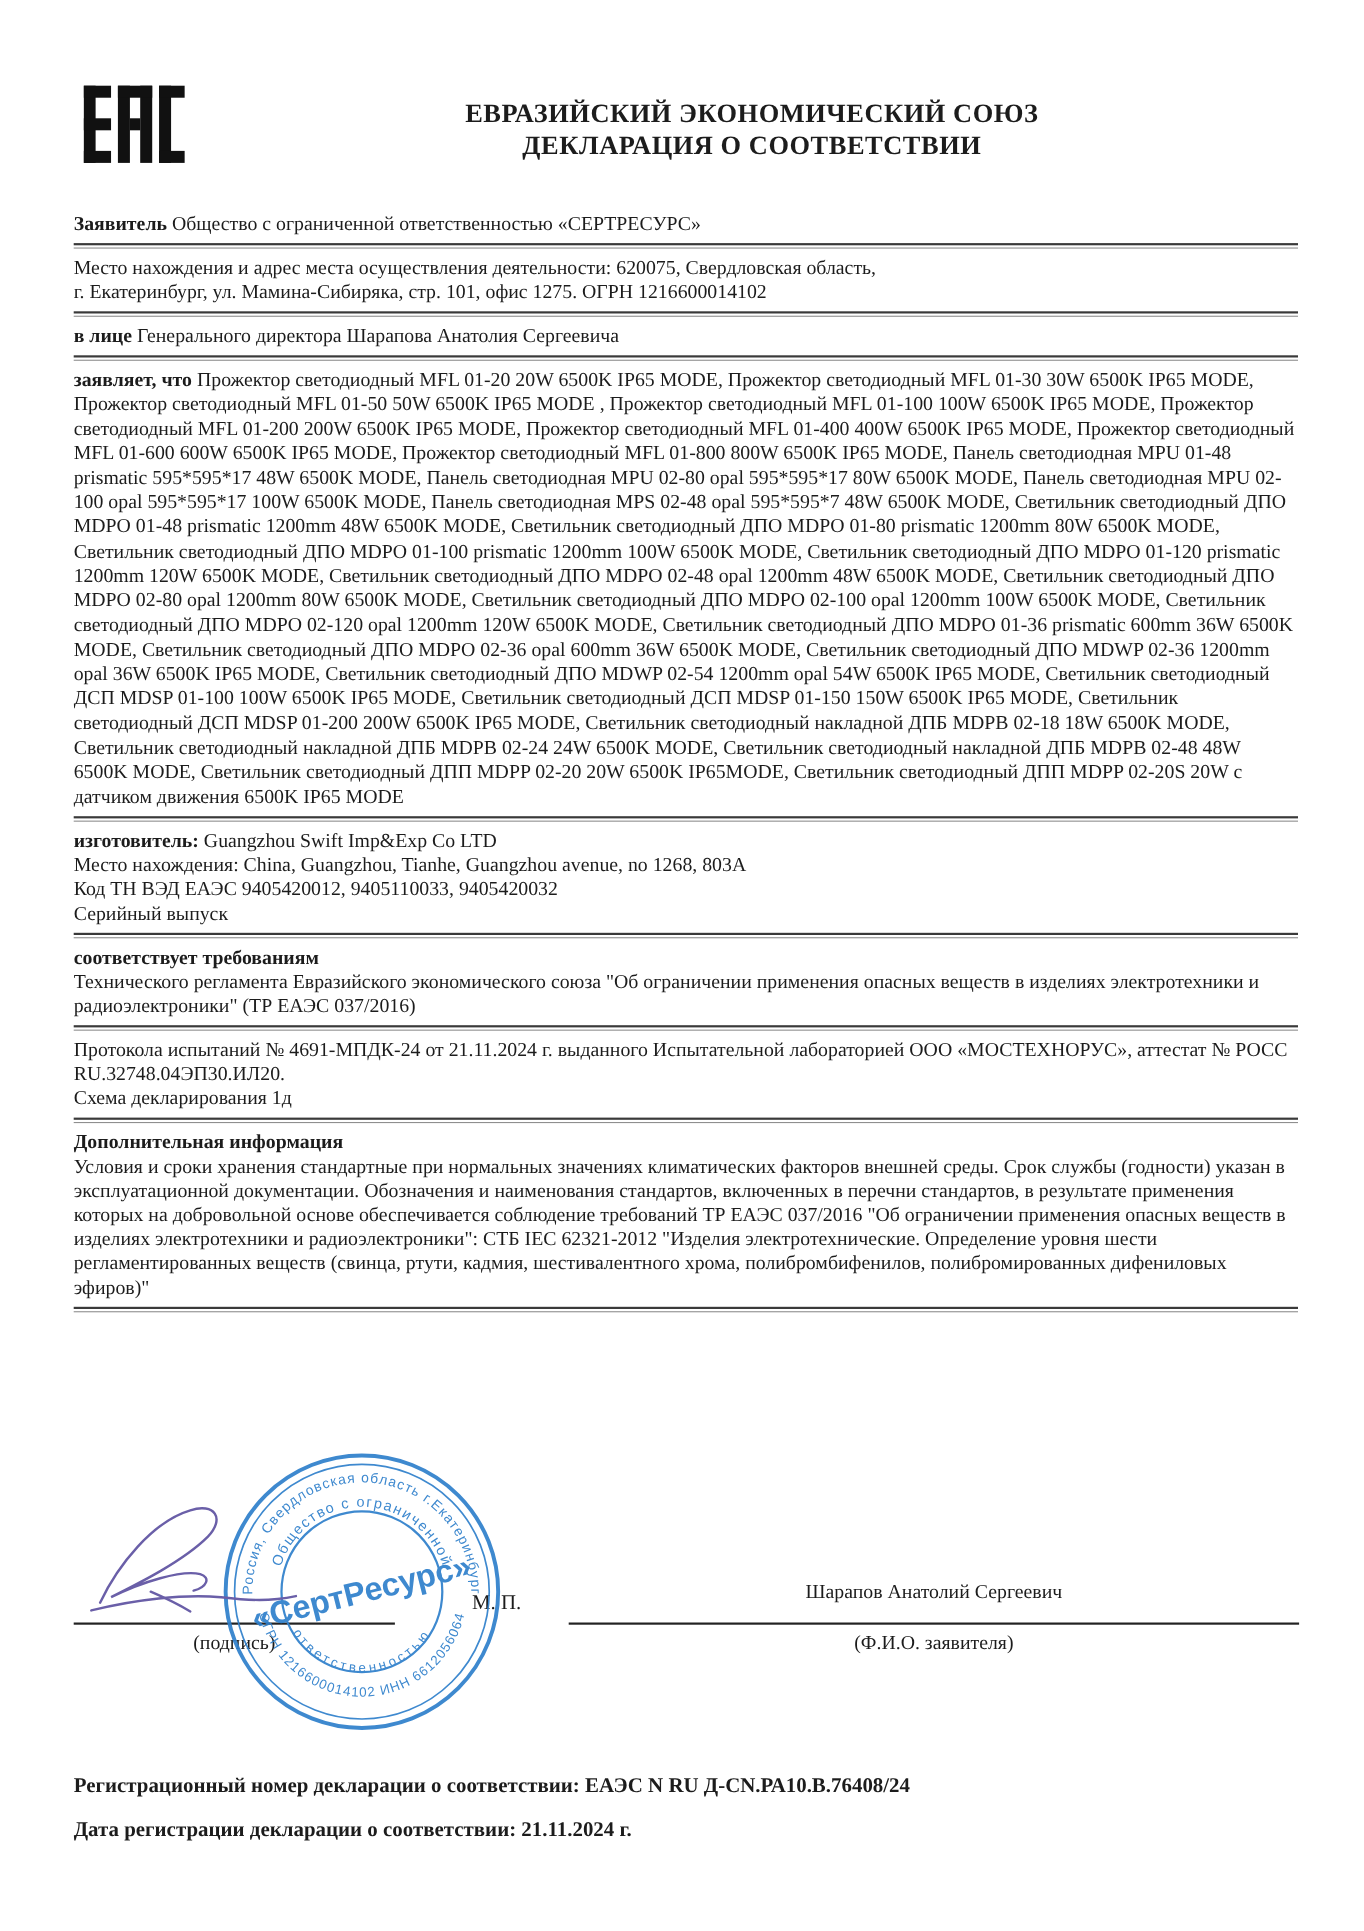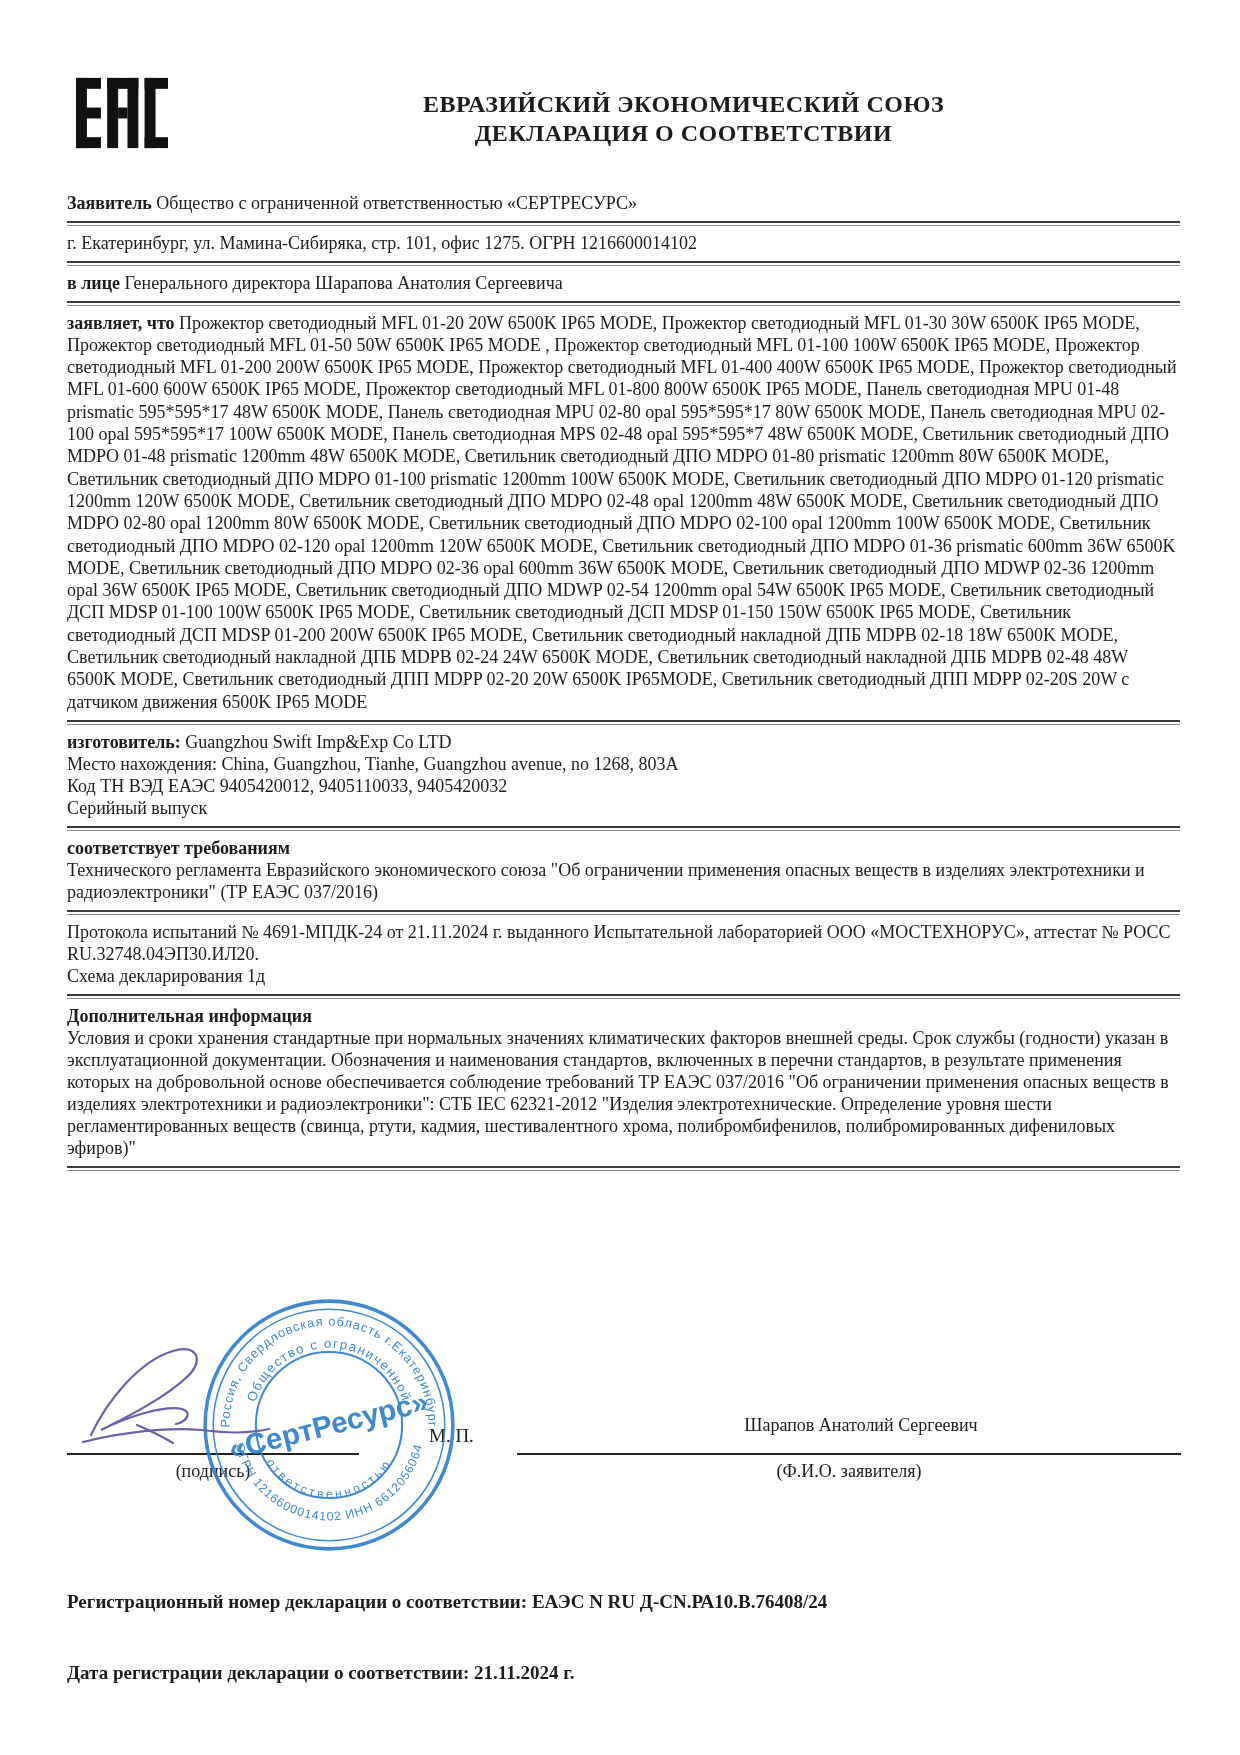--- a/index.html
+++ b/index.html
@@ -22,24 +22,24 @@
   .sig-area { position:relative; height:400px; margin-top:10px; }
   .stamp { position:absolute; left:130px; top:112px; z-index:2; opacity:.92; }
   .signature { position:absolute; left:12px; top:158px; z-index:3; }
   .mp { position:absolute; left:362px; top:244px; font-size:19px; z-index:1; }
   .sig-line { position:absolute; top:272px; border-bottom:2px solid #222; z-index:1; }
   .sig-line.left { left:0; width:292px; }
   .sig-line.right { left:450px; width:664px; }
   .sig-cap { position:absolute; top:280px; text-align:center; font-size:18px; }
   .sig-cap.left { left:0; width:292px; }
   .sig-cap.right { left:450px; width:664px;text-align:center; }
-  .sig-name { position:absolute; left:462px; top:234px; width:664px; text-align:center; font-size:18px; }
+  .sig-name { position:absolute; left:450px; top:234px; width:664px; text-align:center; font-size:18px; }
 
   .reg-line { font-weight:bold; font-size:19px; margin-top:10px; }
-  .reg-line + .reg-line { margin-top:49px; }
+  .reg-line + .reg-line { margin-top:18px; }
 
   .stamp text { font-family:"Liberation Sans", sans-serif; }
 </style>
 </head>
 <body>
 
 <div class="page">
 
   <div class="eac-logo">
     <svg width="92" height="82" viewBox="0 0 118 90" xmlns="http://www.w3.org/2000/svg">
@@ -64,20 +64,21 @@
     <div>ДЕКЛАРАЦИЯ О СООТВЕТСТВИИ</div>
   </div>
 
   <p class="applicant">
     <span class="lead">Заявитель</span>
     <span>Общество с ограниченной ответственностью «СЕРТРЕСУРС»</span>
   </p>
 
   <div class="rule"></div>
 
+  <p>Место нахождения и адрес места осуществления деятельности: 620075, Свердловская область,</p>
   <p>г. Екатеринбург, ул. Мамина-Сибиряка, стр. 101, офис 1275. ОГРН 1216600014102</p>
 
   <div class="rule"></div>
 
   <p>
     <span class="lead">в лице</span>
     <span>Генерального директора Шарапова Анатолия Сергеевича</span>
   </p>
 
   <div class="rule"></div>

